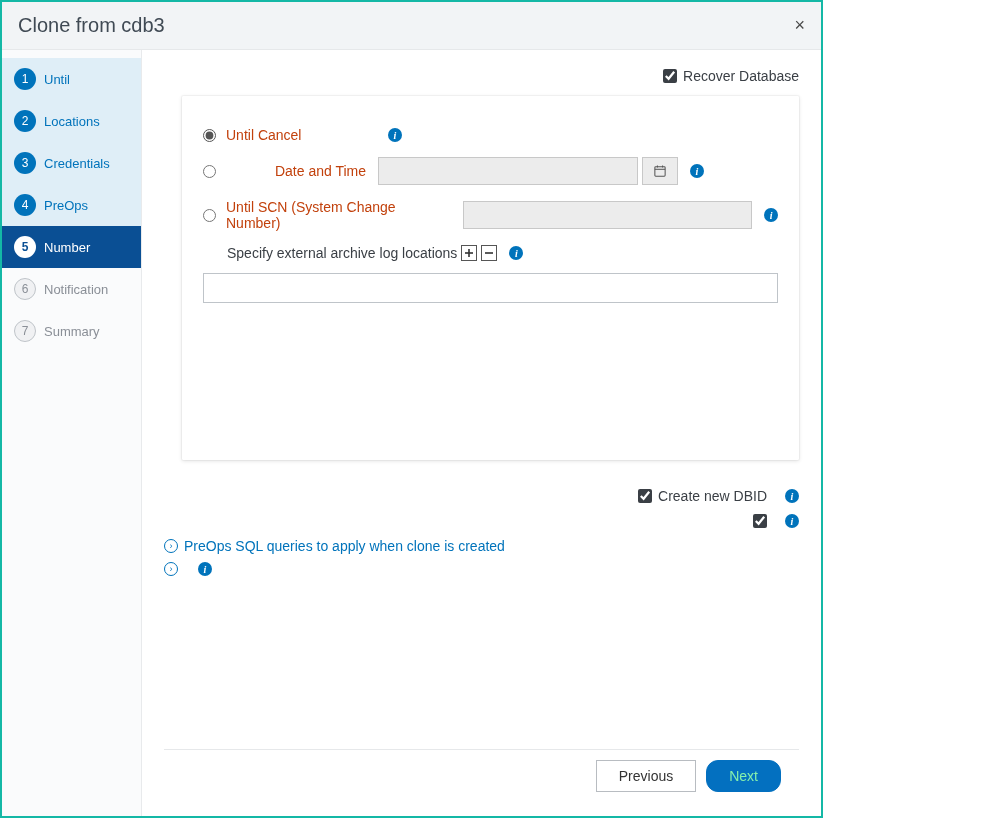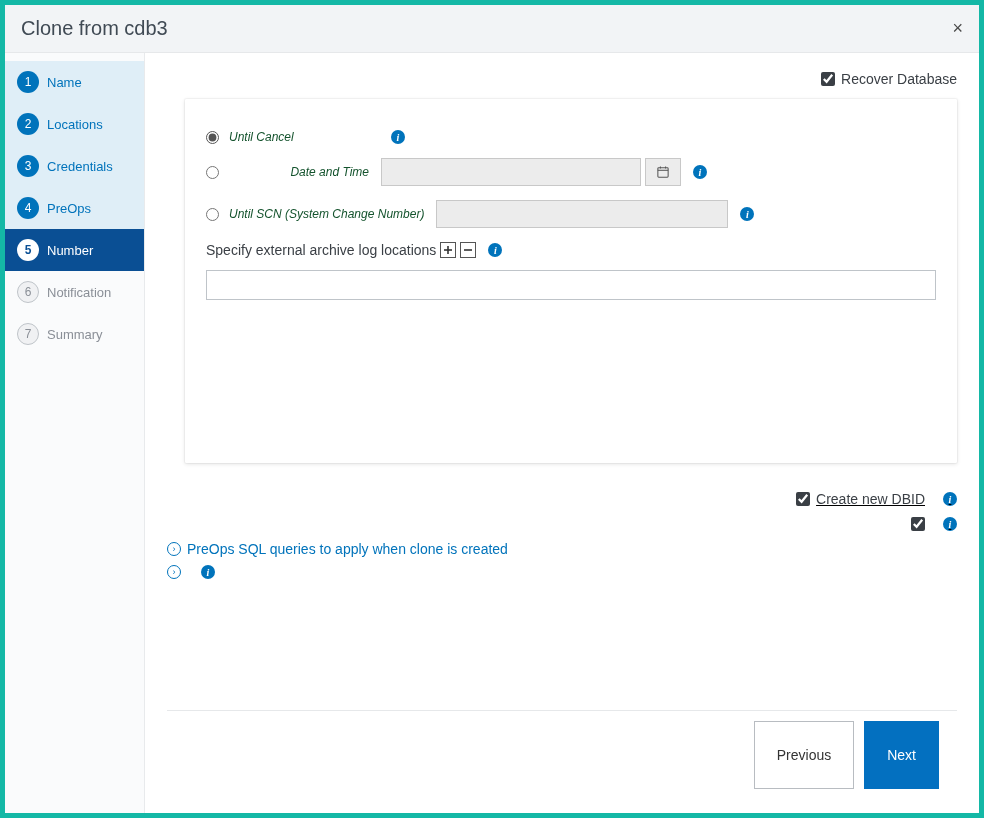--- a/index.html
+++ b/index.html
@@ -1,70 +1,70 @@
 <!DOCTYPE html>
 <html><head>
 <meta charset="utf-8">
 <style>
   * { box-sizing: border-box; margin: 0; padding: 0; font-family: "Segoe UI", "Helvetica Neue", Arial, sans-serif; }
   body { background: #ffffff; padding: 0; width: 984px; height: 818px; overflow: hidden; }
-  .modal { width: 984px; height: 818px; border: 5px solid #14b8a6; background: #fff; display: flex; flex-direction: column; }
+  .modal { width: 823px; height: 818px; border: 2px solid #14b8a6; background: #fff; display: flex; flex-direction: column; }
   .modal-header { background: #f2f4f6; padding: 12px 16px; border-bottom: 1px solid #e6e8ea; display: flex; justify-content: space-between; align-items: center; }
   .modal-title { font-size: 20px; color: #404a54; font-weight: 400; }
   .close-x { font-size: 18px; color: #4a4a4a; cursor: pointer; }
   .modal-body { flex: 1; display: flex; overflow: hidden; }
   .sidebar { width: 140px; background: #fafbfc; border-right: 1px solid #e8eaec; padding-top: 8px; }
   .step { display: flex; align-items: center; padding: 10px 12px; font-size: 13px; color: #0073bb; cursor: pointer; }
   .step.completed { background: #dfeef7; color: #0073bb; }
   .step.active { background: #0a4f94; color: #fff; }
   .step.pending { color: #8a8f97; }
   .step-num { width: 22px; height: 22px; border-radius: 50%; display: flex; align-items: center; justify-content: center; font-size: 12px; margin-right: 8px; }
   .step.completed .step-num { background: #0073bb; color: #fff; }
   .step.active .step-num { background: #fff; color: #0a4f94; font-weight: 600; }
   .step.pending .step-num { background: #f0f1f3; border: 1px solid #bfc4c9; color: #8a8f97; }
   .content { flex: 1; padding: 18px 22px 14px 22px; display: flex; flex-direction: column; position: relative; }
   .chk-row { display: flex; align-items: center; margin-bottom: 12px; justify-content: flex-end; }
   .chk-row label { font-size: 14px; color: #3a3f45; margin-left: 6px; }
   .chk { width: 14px; height: 14px; accent-color: #3a3f45; }
   .card { background: #fff; border: 1px solid #ffffff; border-radius: 1px; box-shadow: 0 1px 4px rgba(0,0,0,0.12), 0 0 0 1px rgba(0,0,0,0.03); padding: 30px 20px 40px 20px; margin-left: 18px; margin-bottom: 28px; min-height: 364px; }
   .radio-row { display: flex; align-items: center; margin-bottom: 14px; }
   .radio-row input[type=radio] { margin-right: 10px; accent-color: #555; }
-  .radio-row label { font-size: 12px; color: #14532d; font-style: italic; }
+  .radio-row label { font-size: 14px; color: #c2410c; }
   .info-icon { width: 14px; height: 14px; border-radius: 50%; background: #0073bb; color: #fff; display: inline-flex; align-items: center; justify-content: center; font-size: 10px; font-weight: bold; font-family: Georgia, serif; font-style: italic; margin-left: 12px; }
   .date-input { width: 260px; height: 28px; background: #ececec; border: 1px solid #c8c8c8; margin-left: 58px; }
   .cal-btn { width: 36px; height: 28px; background: #ececec; border: 1px solid #c8c8c8; display: flex; align-items: center; justify-content: center; margin-left: 4px; color: #555; }
   .scn-input { width: 292px; height: 28px; background: #ececec; border: 1px solid #c8c8c8; margin-left: 12px; }
   .hint { font-size: 13px; color: #454b52; margin-left: 20px; margin-bottom: 12px; margin-top:-4px; }
-  .sect-label { font-size: 14px; color: #3a3f45; display: flex; align-items: center; margin-bottom: 12px; margin-top: 8px; }
+  .sect-label { font-size: 14px; color: #3a3f45; display: flex; align-items: center; margin-bottom: 12px; margin-top: 8px; margin-left: 24px; }
   .small-btn { width: 16px; height: 16px; border: 1px solid #555; background: #fff; display: inline-flex; align-items: center; justify-content: center; font-size: 11px; margin-left: 4px; cursor: pointer; color: #333; }
   .loc-input { width: 100%; height: 30px; border: 1px solid #bfc4c9; }
-  .below-card .chk-row { margin-bottom: 10px; text-decoration: underline; }
+  .below-card .chk-row { margin-bottom: 10px; }
   .link-row { display: flex; align-items: center; margin-bottom: 8px; font-size: 14px; }
   .link-row .chev { width: 14px; height: 14px; border: 1.5px solid #0073bb; border-radius: 50%; display: inline-flex; align-items: center; justify-content: center; color: #0073bb; font-size: 9px; margin-right: 6px; }
   .link-row a { color: #0073bb; text-decoration: none; }
   .footer { border-top: 1px solid #e6e8ea; padding: 10px 18px; display: flex; justify-content: flex-end; gap: 10px; margin-top: auto; }
-  .btn { padding: 25px 22px; font-size: 14px; border: 1px solid #b8bcc1; background: #fff; color: #333; cursor: pointer; }
-  .btn.primary { background: #0370c0; color: #ffffff; border-color: #0370c0; }
+  .btn { padding: 7px 22px; font-size: 14px; border: 1px solid #b8bcc1; background: #fff; color: #333; cursor: pointer; }
+  .btn.primary { background: #0370c0; color: #86efac; border-color: #0370c0; border-radius: 12px; }
   svg.cal { width: 12px; height: 12px; fill: #555; }
 </style>
 </head>
 <body>
 
 <div class="modal">
   <div class="modal-header">
     <span class="modal-title">Clone from cdb3</span>
     <span class="close-x">×</span>
   </div>
 
   <div class="modal-body">
 
     <div class="sidebar">
       <div class="step completed">
         <span class="step-num">1</span>
-        <span>Name</span>
+        <span>Until</span>
       </div>
       <div class="step completed">
         <span class="step-num">2</span>
         <span>Locations</span>
       </div>
       <div class="step completed">
         <span class="step-num">3</span>
         <span>Credentials</span>
       </div>
       <div class="step completed">

